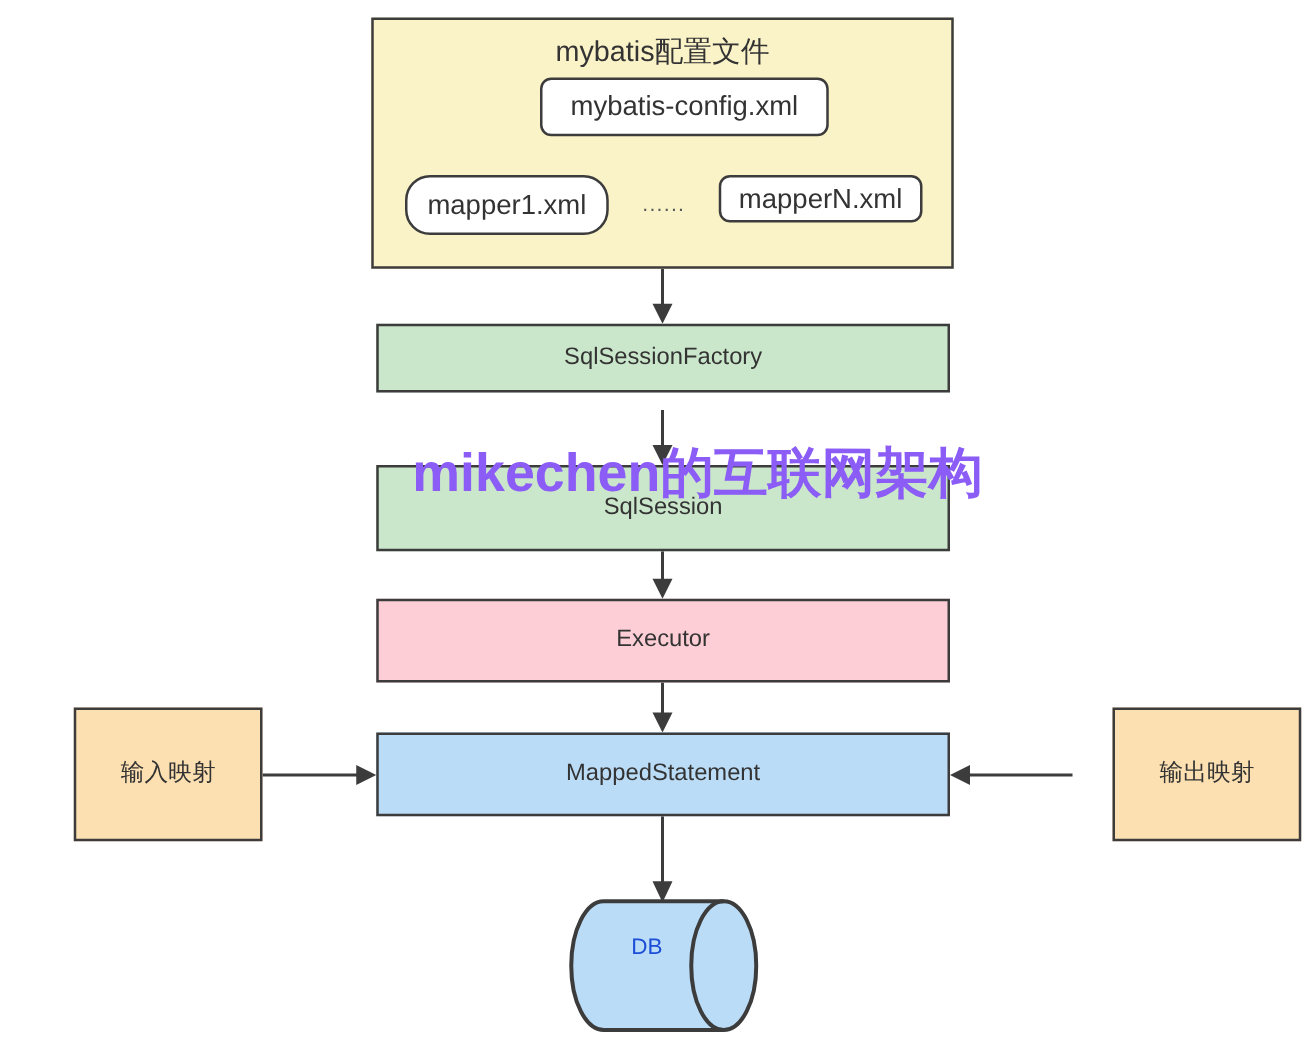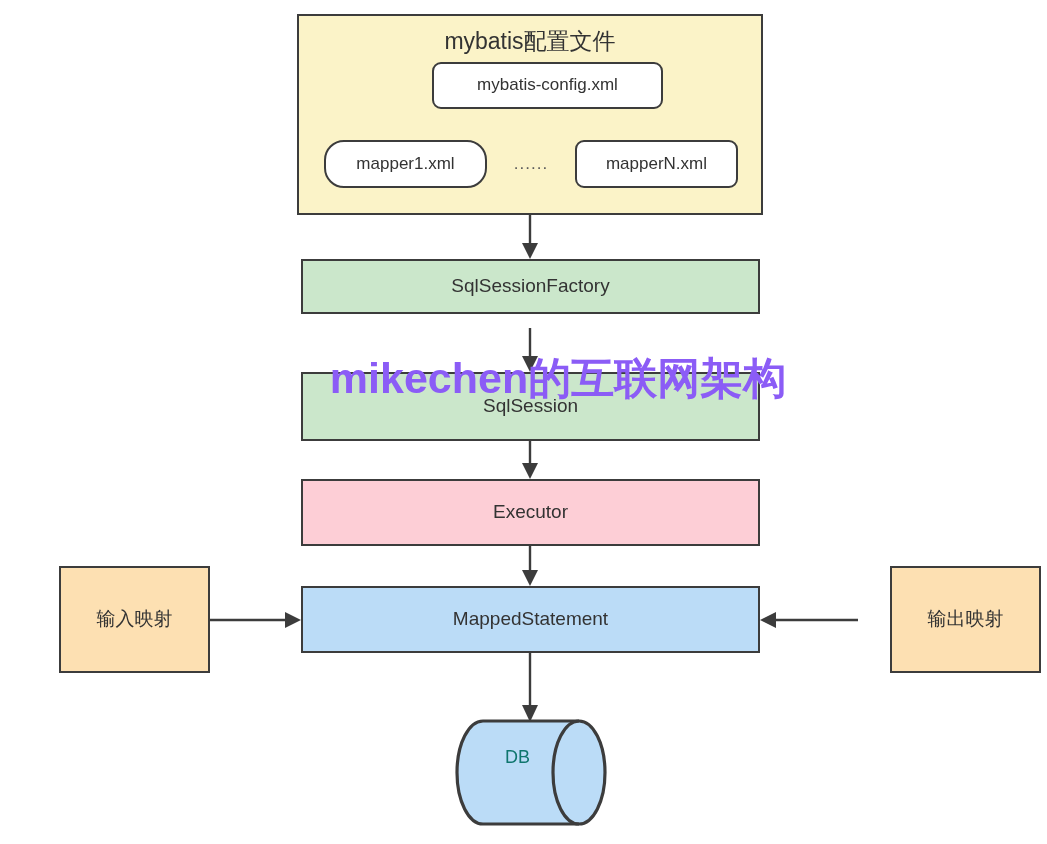--- a/index.html
+++ b/index.html
@@ -56,41 +56,41 @@
   
   .file-box {
     position: absolute;
     box-sizing: border-box;
     background: #ffffff;
     border: 2.5px solid #3c3c3c;
     border-radius: 9px;
     display: flex;
     align-items: center;
     justify-content: center;
-    font-size: 17px;
+    font-size: 22px;
     color: #333333;
   }
   #file-mybatis-config {
     left: 133px;
     top: 46px;
     width: 231px;
     height: 47px;
   }
   #file-mapper1 {
     left: 25px;
     top: 124px;
     width: 163px;
     height: 48px;
     border-radius: 20px;
   }
   #file-mapperN {
     left: 276px;
     top: 124px;
     width: 163px;
-    height: 48px;
+    height: 38px;
   }
   #file-ellipsis {
     position: absolute;
     left: 195px;
     top: 124px;
     width: 74px;
     height: 48px;
     display: flex;
     align-items: center;
     justify-content: center;
@@ -162,21 +162,21 @@
   #node-db-label {
     position: absolute;
     left: 0;
     top: 0;
     width: 125px;
     height: 76px;
     display: flex;
     align-items: center;
     justify-content: center;
     font-size: 18px;
-    color: #0f766e;
+    color: #1d4ed8;
   }
 
   
   .connector {
     position: absolute;
     overflow: visible;
   }
   .connector line, .connector path {
     stroke: #3c3c3c;
     stroke-width: 2.4;

